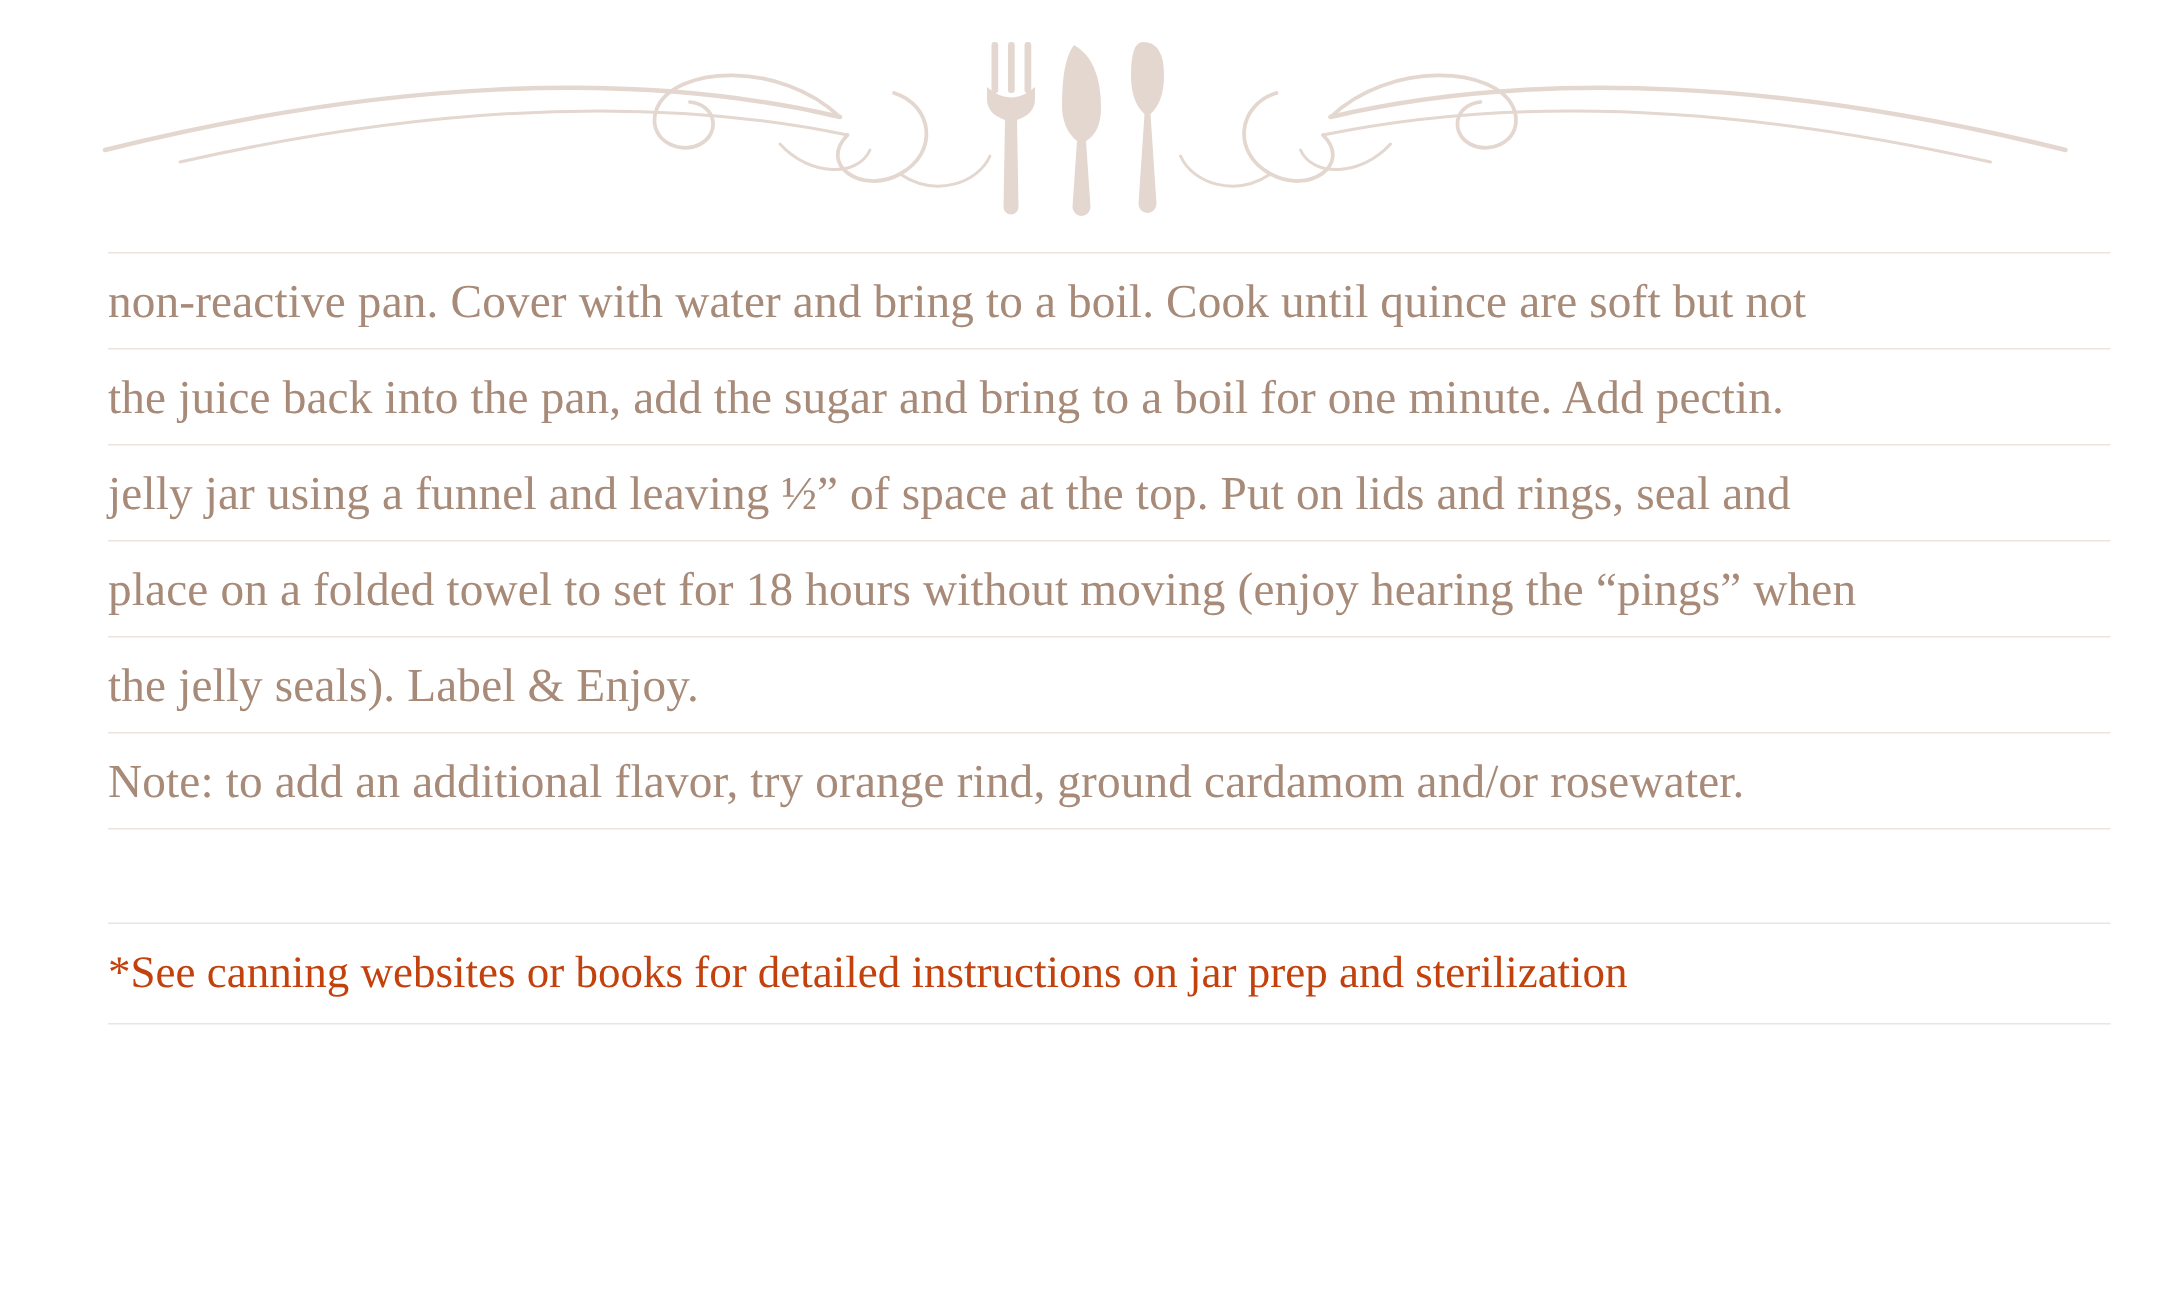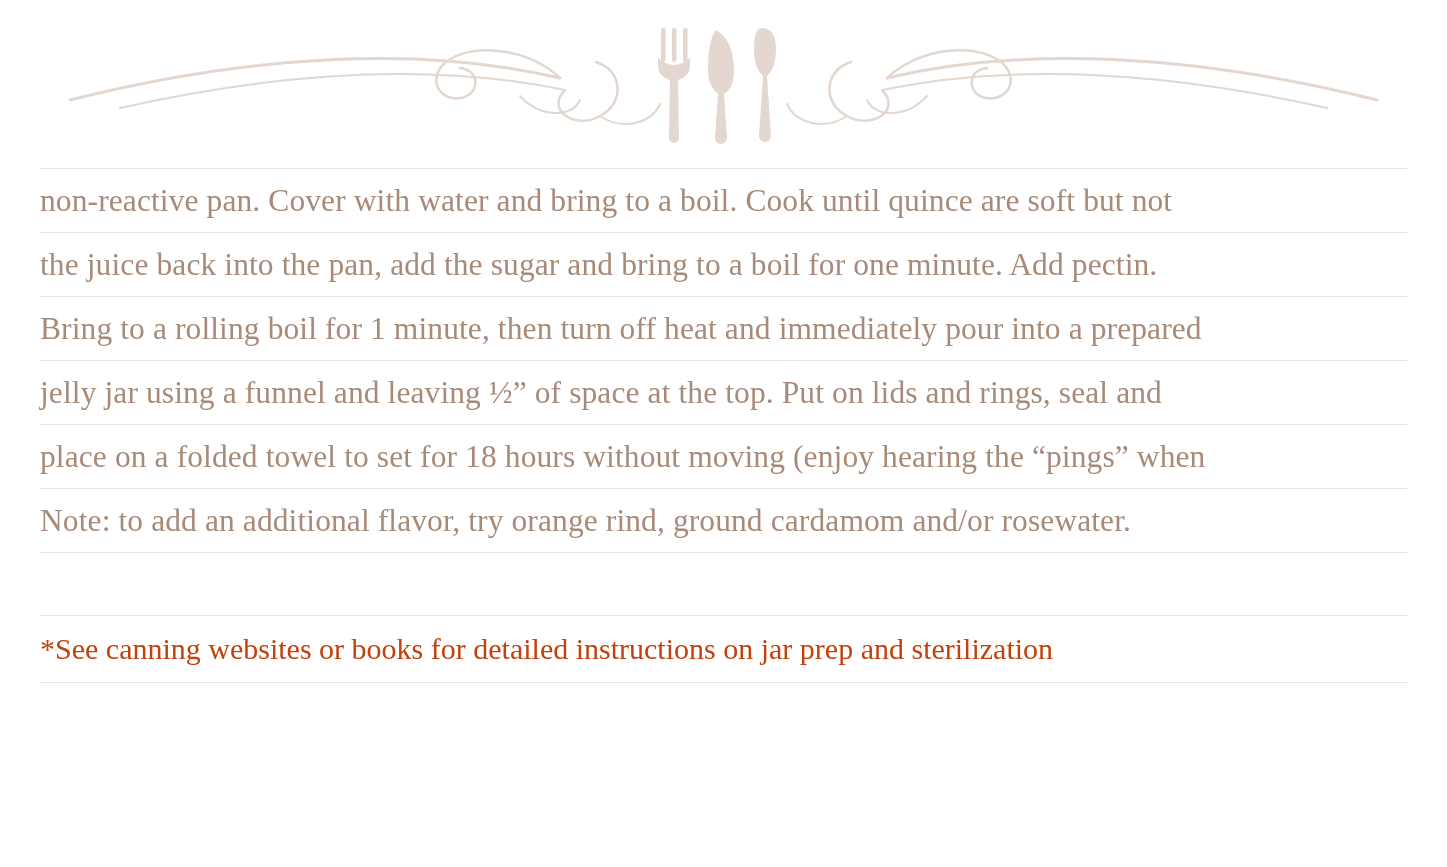--- a/index.html
+++ b/index.html
@@ -31,20 +31,21 @@
     display: block;
     width: 1447px;
     height: 168px;
   }
 
   
   .recipe-body {
     position: relative;
     padding: 0 40px 0 40px;
     box-sizing: border-box;
+    margin-left: 32px;
   }
   .line {
     position: relative;
     height: 63px;
     line-height: 63px;
     font-size: 31.5px;
     letter-spacing: 0.1px;
     color: #a78a78;
     white-space: nowrap;
     border-bottom: 1px solid #ece4de;
@@ -110,22 +111,22 @@
         <g>
           <path d="M762 28 q14 0 14 22 q0 18 -9 26 l4 60 a6 6 0 0 1 -12 0 l4 -60 q-9 -8 -9 -26 q0 -22 8 -22 z"></path>
         </g>
       </g>
     </svg>
   </div>
 
   <div class="recipe-body">
     <div class="line">non-reactive pan. Cover with water and bring to a boil. Cook until quince are soft but not</div>
     <div class="line">the juice back into the pan, add the sugar and bring to a boil for one minute. Add pectin.</div>
-    <div class="line">Bring to a rolling boil for 1 minute, then turn off heat and immediately pour into a prepared</div>
     <div class="line">jelly jar using a funnel and leaving ½” of space at the top. Put on lids and rings, seal and</div>
     <div class="line">place on a folded towel to set for 18 hours without moving (enjoy hearing the “pings” when</div>
+    <div class="line">the jelly seals). Label &amp; Enjoy.</div>
     <div class="line">Note: to add an additional flavor, try orange rind, ground cardamom and/or rosewater.</div>
     <div class="spacer-line"></div>
     <div class="footnote-line">*See canning websites or books for detailed instructions on jar prep and sterilization</div>
     <div class="tail-line"></div>
   </div>
 
 </div>
 
 </body></html>

